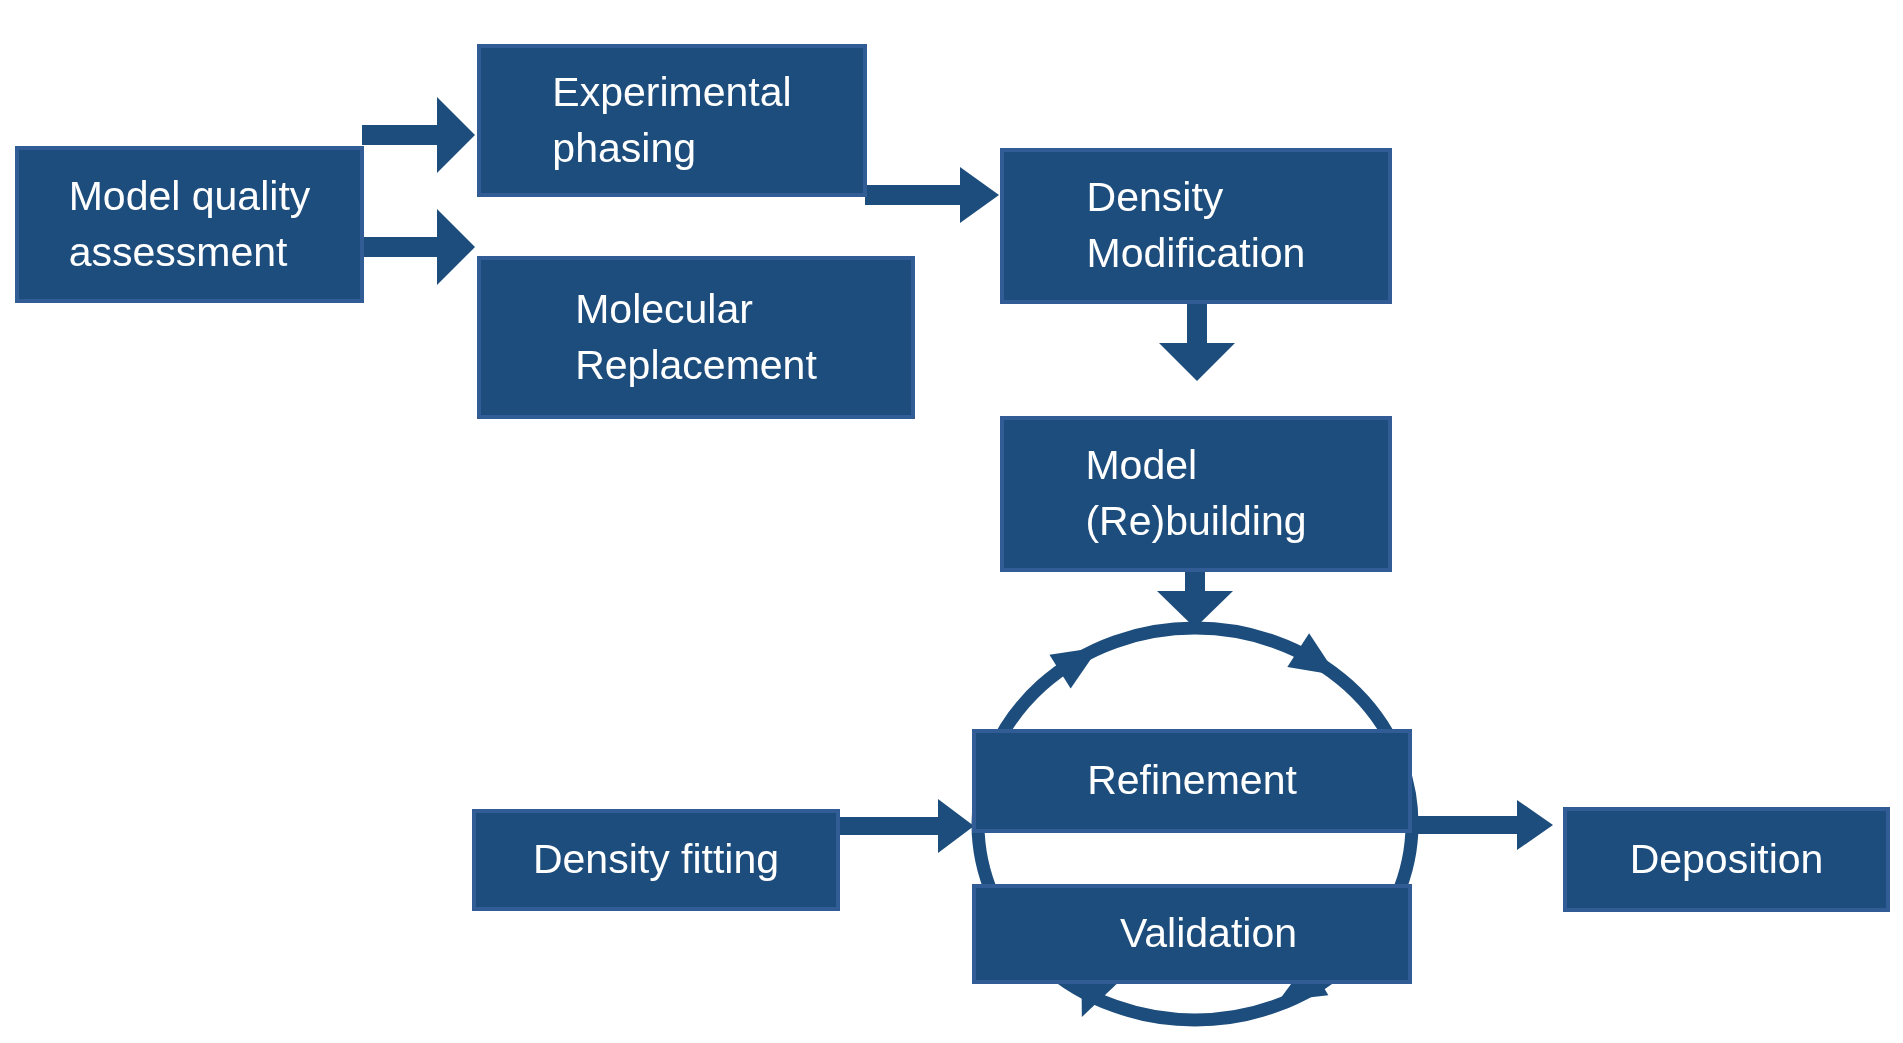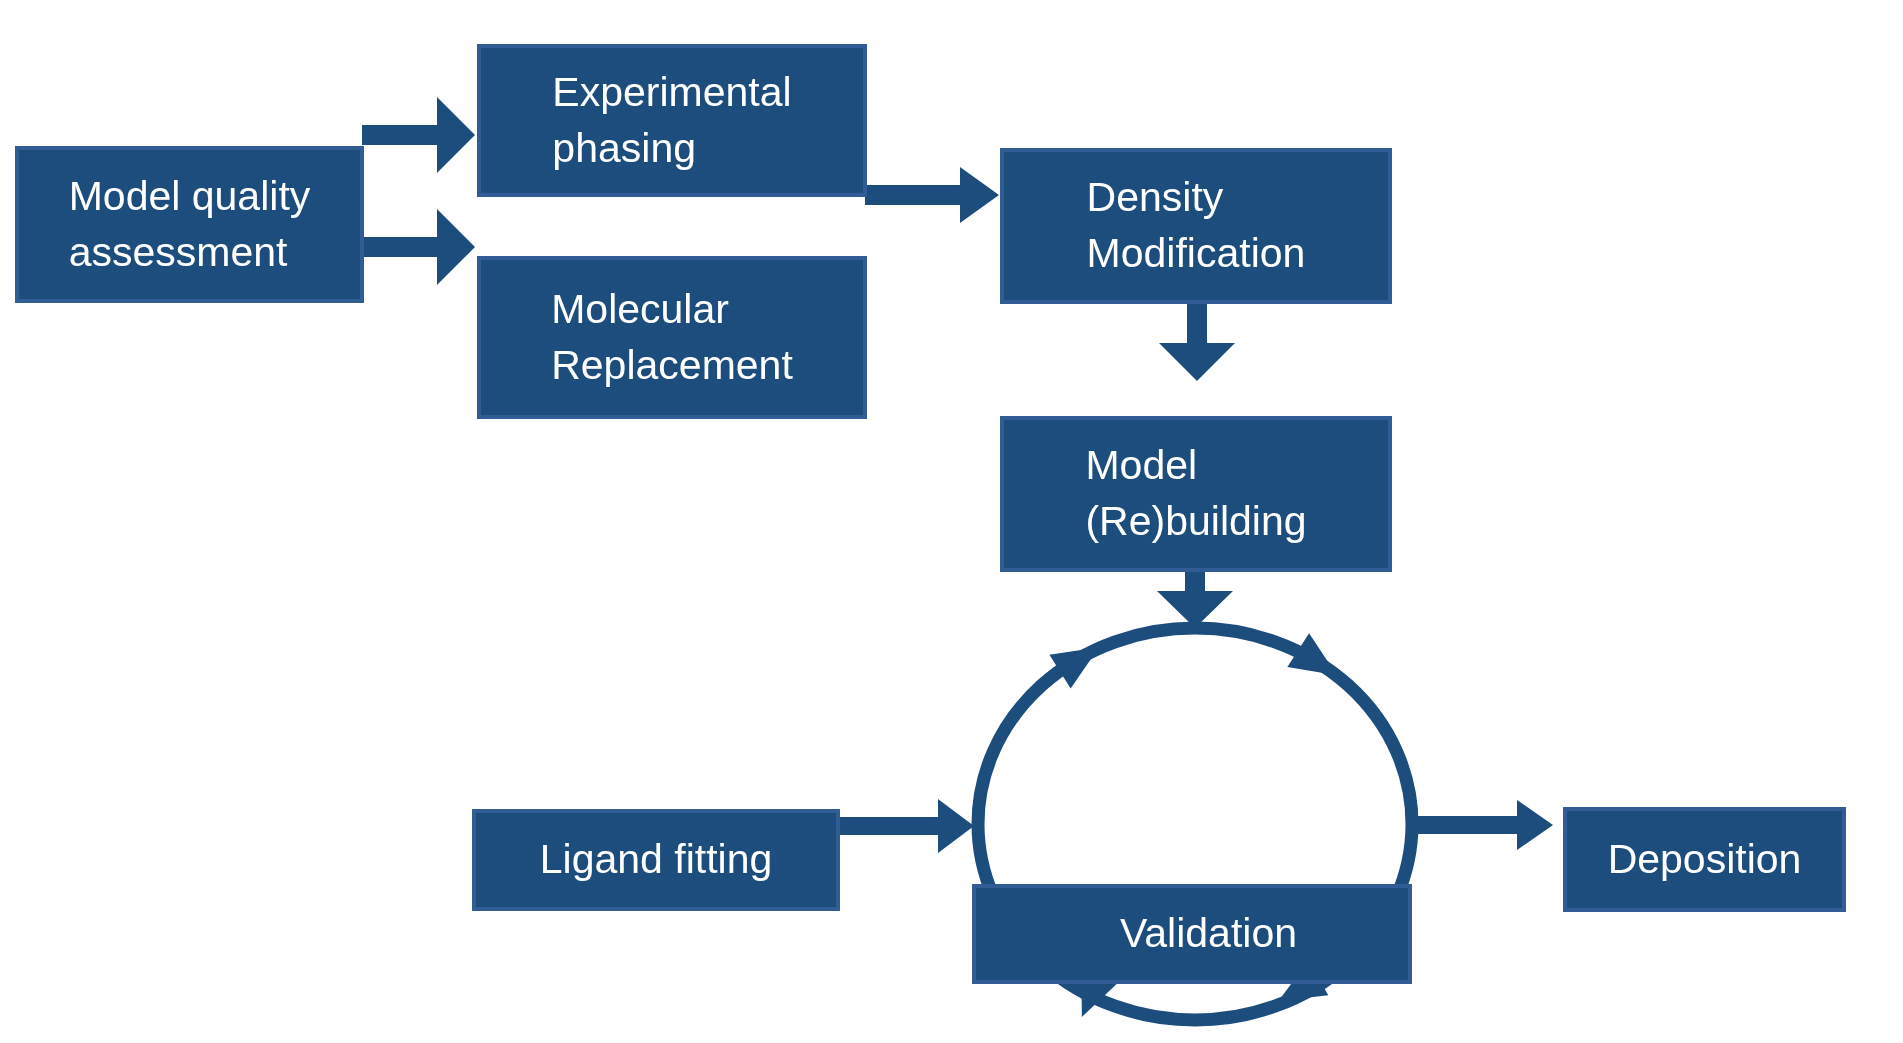--- a/index.html
+++ b/index.html
@@ -63,29 +63,30 @@
     <path class="shape" d="M 838,817 H 938 V 799 L 974,826 L 938,853 V 835 H 838 Z"></path>
     <path class="shape" d="M 1412,816 H 1517 V 800 L 1553,825 L 1517,850 V 834 H 1412 Z"></path>
   </svg>
 
   <div class="node" style="left:15px; top:112px; width:349px; height:157px;">Model quality
 assessment</div>
 
   <div class="node" style="left:477px; top:10px; width:390px; height:153px;">Experimental
 phasing</div>
 
-  <div class="node" style="left:477px; top:222px; width:390px; height:163px;">Molecular
+  <div class="node" style="left:477px; top:222px; width:438px; height:163px;">Molecular
 Replacement</div>
 
   <div class="node" style="left:1000px; top:382px; width:392px; height:156px;">Model
 (Re)building</div>
 
   <div class="node" style="left:1000px; top:114px; width:392px; height:156px;">Density
 Modification</div>
 
+  <div class="node" style="left:972px; top:695px; width:440px; height:104px;">Refinement</div>
 
   <div class="node" style="left:972px; top:850px; width:440px; height:100px;padding-left:33px;">Validation</div>
 
-  <div class="node" style="left:472px; top:775px; width:368px; height:102px;">Ligand fitting</div>
+  <div class="node" style="left:472px; top:775px; width:368px; height:102px;">Density fitting</div>
 
-  <div class="node" style="left:1563px; top:773px; width:283px; height:105px;">Deposition</div>
+  <div class="node" style="left:1563px; top:773px; width:327px; height:105px;">Deposition</div>
 
 </div>
 
 </body></html>

